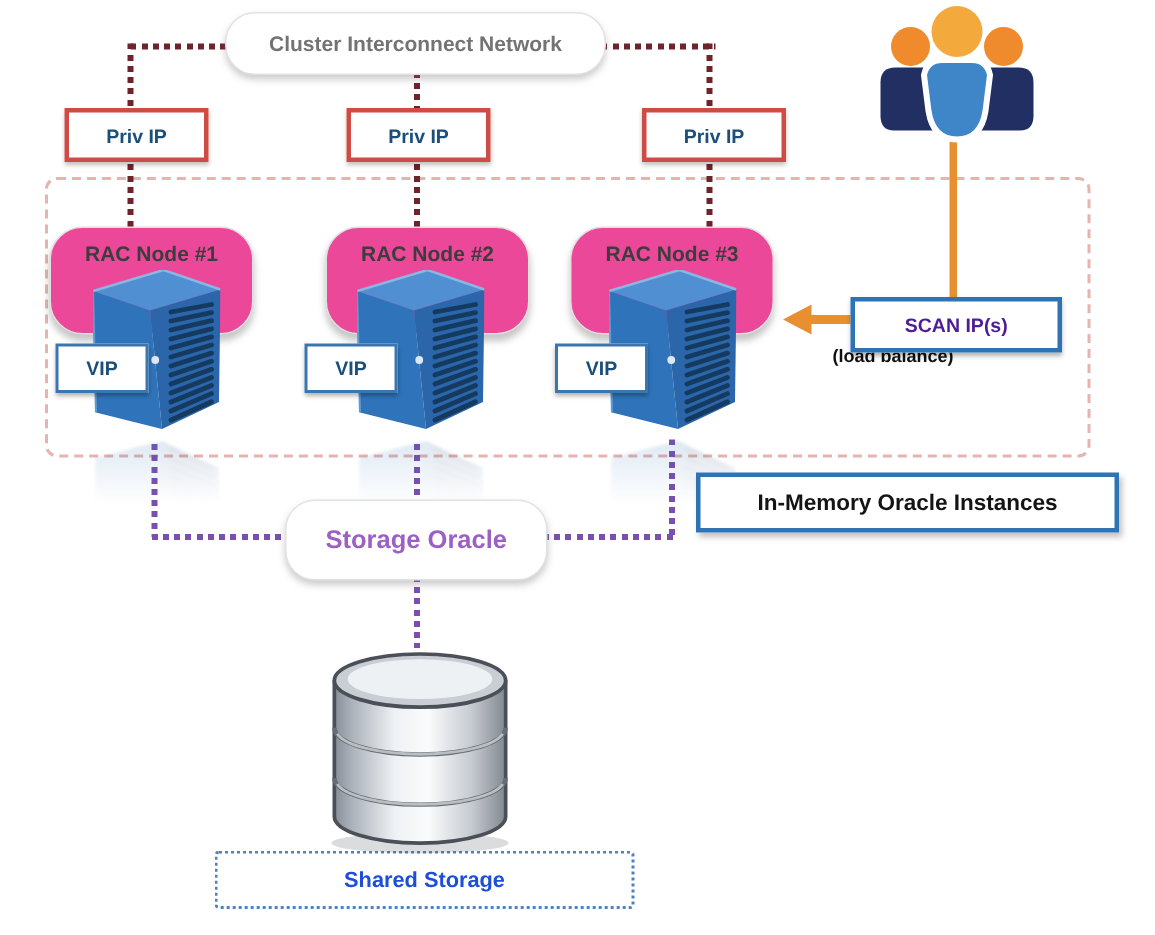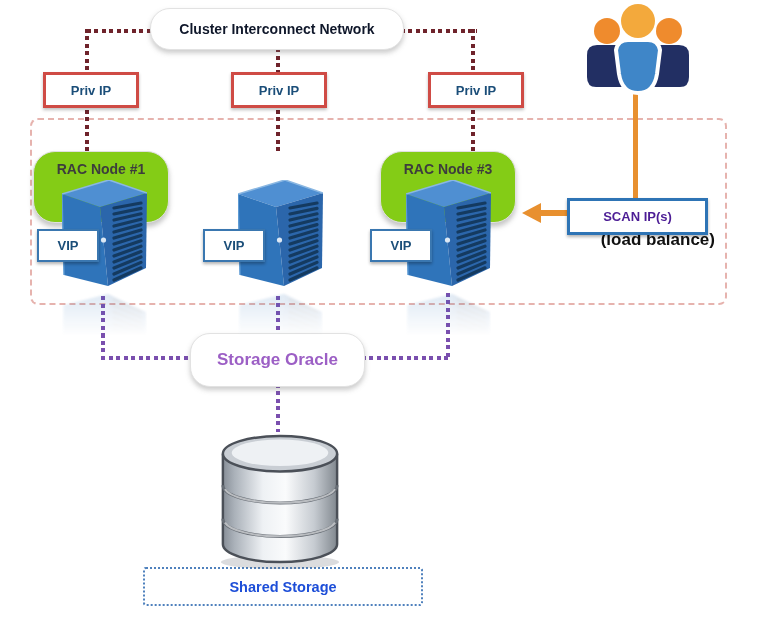--- a/index.html
+++ b/index.html
@@ -15,21 +15,21 @@
   .boundary{
     position:absolute;left:30px;top:118px;width:693px;height:183px;
     border:2px dashed #e6b3ae;border-radius:8px;background:transparent;
   }
   
   .pill{
     position:absolute;background:#fff;border:1px solid #e2e2e2;border-radius:20px;
     box-shadow:0 3px 5px rgba(110,110,110,.35);display:flex;align-items:center;justify-content:center;
   }
   .cluster-pill{left:150px;top:8px;width:252px;height:40px;}
-  .cluster-pill span{font-weight:bold;font-size:14px;color:#0f172a;}
+  .cluster-pill span{font-weight:bold;font-size:14px;color:#737373;}
   .storage-pill{left:190px;top:333px;width:173px;height:52px;}
   .storage-pill span{font-weight:bold;font-size:17px;color:#9c5fc5;}
   
   .ipbox{
     position:absolute;width:90px;height:30px;background:#fff;border:3px solid #cf4b45;
     box-shadow:0 2px 3px rgba(0,0,0,.25);display:flex;align-items:center;justify-content:center;
     font-weight:bold;font-size:13px;color:#1b4e79;
   }
   .vipbox{
     position:absolute;width:58px;height:29px;background:#fff;border:2px solid #3a77b0;
@@ -48,26 +48,26 @@
     display:flex;align-items:center;justify-content:center;
     font-weight:bold;font-size:15px;color:#141414;z-index:6;
   }
   .sharedbox{
     position:absolute;left:143px;top:567px;width:276px;height:35px;background:#fff;
     border:2.5px dotted #4f81bd;border-radius:3px;
     display:flex;align-items:center;justify-content:center;
     font-weight:bold;font-size:14.5px;color:#1d4ed8;
   }
   .loadbalance{
-    position:absolute;left:555px;top:230px;width:160px;text-align:right;
-    font-weight:bold;font-size:17px;color:#101010;
+    position:absolute;left:555px;top:230px;width:160px;text-align:left;
+    font-weight:bold;font-size:12px;color:#101010;
   }
   
   .bubble{
-    position:absolute;width:134px;height:70px;background:#84cc16;border:1px solid #e0e0e0;
+    position:absolute;width:134px;height:70px;background:#ec4899;border:1px solid #e0e0e0;
     border-radius:22px;box-shadow:0 4px 5px rgba(110,110,110,.4);z-index:3;
     display:flex;justify-content:center;
   }
   .bubble span{font-weight:bold;font-size:14px;color:#3d3d3d;margin-top:9px;}
   .server{position:absolute;width:85px;height:108px;z-index:5;}
   .reflect{
     position:absolute;width:85px;height:55px;overflow:hidden;opacity:.16;z-index:1;
     filter:blur(1px);
     -webkit-mask-image:linear-gradient(180deg,#000,transparent 80%);
     mask-image:linear-gradient(180deg,#000,transparent 80%);
@@ -166,20 +166,23 @@
   <div class="ipbox" style="left:428px;top:72px">Priv IP</div>
 
   <div class="bubble" style="left:33px;top:151px">
     <span>RAC Node #1</span>
   </div>
   <svg class="server" style="left:62px;top:180px" viewBox="0 0 85 108">
       <use href="#sym-server"></use>
     </svg>
   <div class="vipbox" style="left:37px;top:229px">VIP</div>
 
+  <div class="bubble" style="left:217px;top:151px">
+    <span>RAC Node #2</span>
+  </div>
   <svg class="server" style="left:238px;top:180px" viewBox="0 0 85 108">
       <use href="#sym-server"></use>
     </svg>
   <div class="vipbox" style="left:203px;top:229px">VIP</div>
 
   <div class="bubble" style="left:380px;top:151px">
     <span>RAC Node #3</span>
   </div>
   <svg class="server" style="left:406px;top:180px" viewBox="0 0 85 108">
       <use href="#sym-server"></use>
@@ -190,20 +193,21 @@
   <div class="pline-v" style="left:276px;top:296px;height:38px"></div>
   <div class="pline-v" style="left:446px;top:293px;height:65px"></div>
   <div class="pline-h" style="left:101px;top:356px;width:92px"></div>
   <div class="pline-h" style="left:362px;top:356px;width:88px"></div>
   <div class="pline-v" style="left:276px;top:384px;height:48px"></div>
 
   <div class="pill storage-pill">
     <span>Storage Oracle</span>
   </div>
 
+  <div class="membox">In-Memory Oracle Instances</div>
 
   <svg class="users-icon" viewBox="0 0 110 92">
       <use href="#sym-users"></use>
     </svg>
   <div class="stem"></div>
   <div class="arrow-shaft"></div>
   <div class="arrow-head"></div>
   <div class="scanbox">SCAN IP(s)</div>
   <div class="loadbalance">(load balance)</div>
 

